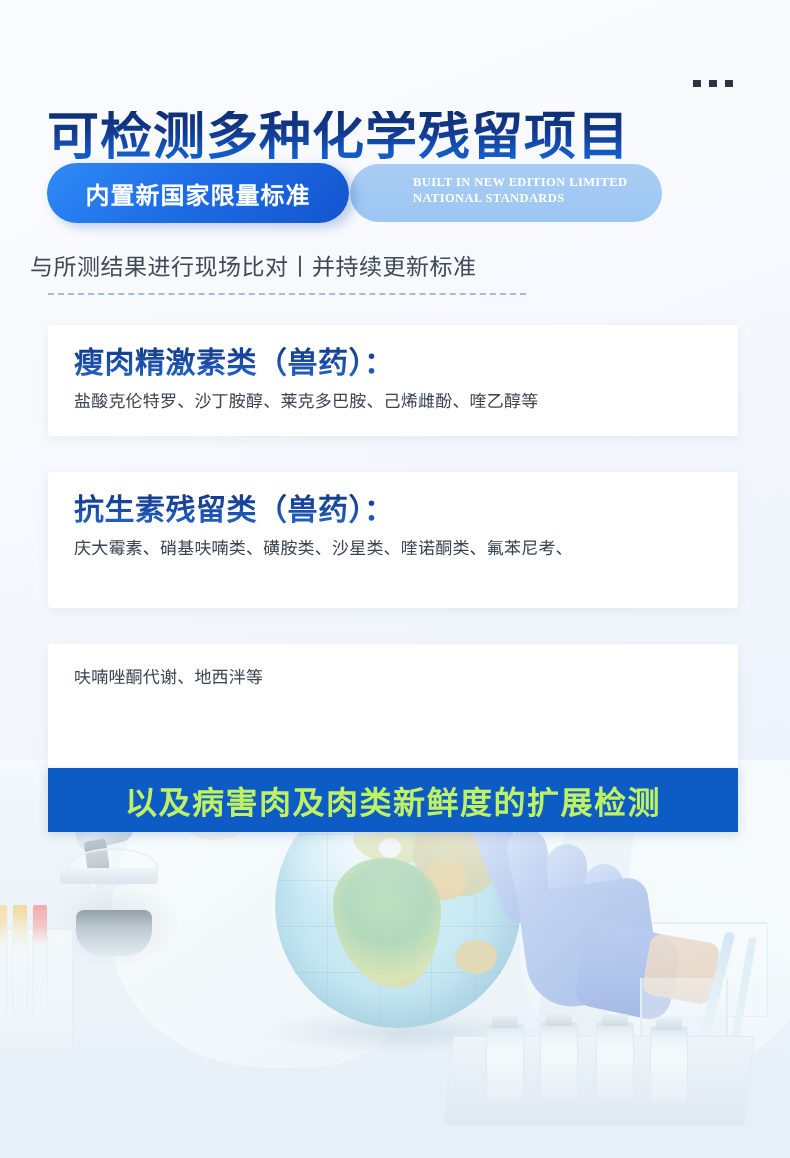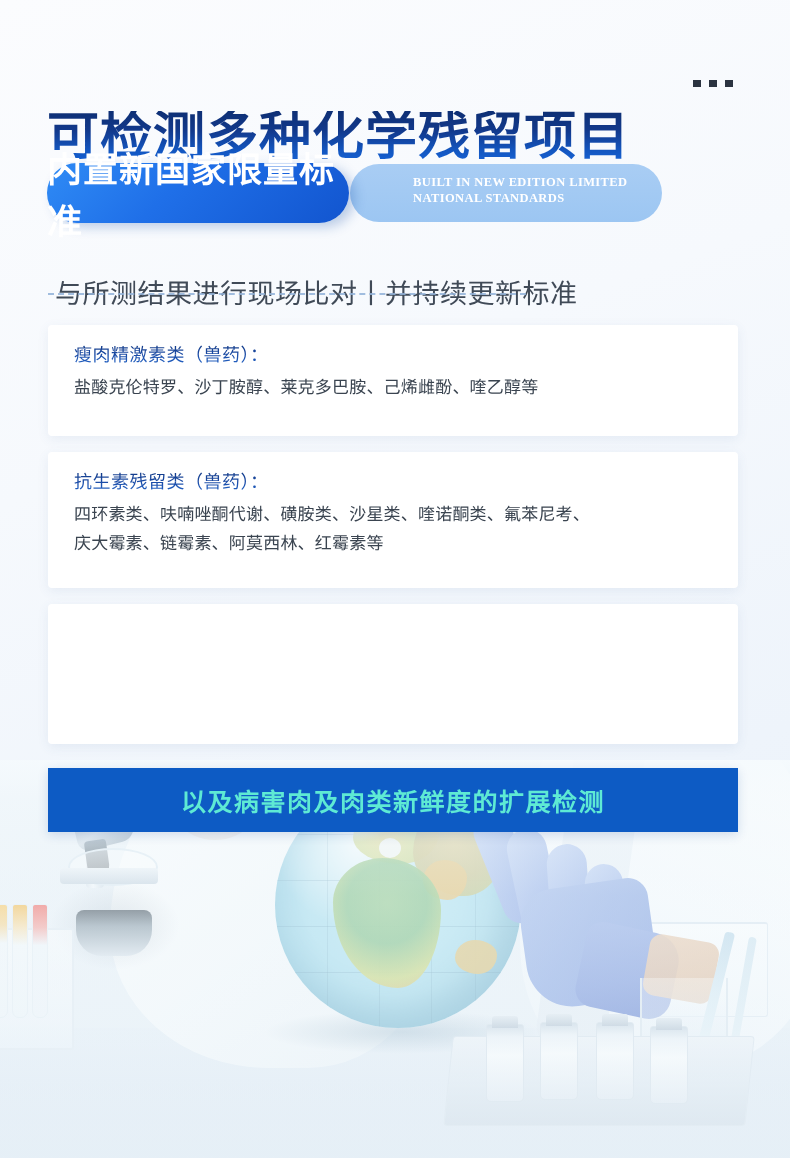--- a/index.html
+++ b/index.html
@@ -315,61 +315,60 @@
 
   .badge-cn {
     position: absolute; left: 0; top: 0;
     width: 302px; height: 60px;
     border-radius: 30px;
     background: linear-gradient(135deg, #2f8bf5 0%, #1f6fe8 42%, #1255cf 100%);
     box-shadow: 6px 4px 12px rgba(26,84,170,.28);
     display: flex; align-items: center; justify-content: center;
   }
   .badge-cn span {
-    font-size: 35px; font-weight: 700; color: #ffffff; letter-spacing: 1px;
-    font-family: Liberation Mono, monospace;
+    font-size: 24px; font-weight: 700; color: #ffffff; letter-spacing: 1px;
+    font-family: Liberation Sans, sans-serif;
   }
 
   .subtitle {
-    position: absolute; left: 55px; top: 248px;
-    font-size: 27px;
+    position: absolute; left: 30px; top: 248px;
+    font-size: 23px;
     color: #404a57;
     letter-spacing: .5px;
     white-space: nowrap;
-    margin-top: 24px;
   }
 
   .divider {
     position: absolute; left: 48px; top: 293px;
     width: 478px; height: 0;
     border-top: 2px dashed #93b3da;
     opacity: .85;
   }
 
   .cards { position: absolute; left: 48px; top: 325px; width: 690px; }
 
   .card {
     position: relative;
     width: 690px;
     background: #ffffff;
     border-radius: 4px;
     box-shadow: 0 3px 12px rgba(70,105,150,.09);
     box-sizing: border-box;
     padding: 20px 26px 18px 26px;
   }
-  .card + .card { margin-top: 16px; }
+  .card + .card { margin-top: 36px; }
   .card.c1 { height: 111px; }
   .card.c2 { height: 136px; }
   .card.c3 { height: 140px; }
 
   .card h3 {
     margin: 0 0 8px 0;
     font-family: "Liberation Serif", "DejaVu Serif", serif;
-    font-size: 18px;
-    font-weight: 400;
+    font-size: 30px;
+    font-weight: 700;
     line-height: 1.18;
     letter-spacing: .5px;
     background: linear-gradient(180deg, #123a87 0%, #1a4aa4 45%, #2467cb 100%);
     -webkit-background-clip: text;
     background-clip: text;
     color: transparent;
     -webkit-text-fill-color: transparent;
   }
   .card p {
     margin: 0;
@@ -381,21 +380,21 @@
 
   .footer-bar {
     position: absolute; left: 48px; top: 768px;
     width: 690px; height: 64px;
     background: #0d5bc4;
     display: flex; align-items: center; justify-content: center;
     box-shadow: 0 3px 10px rgba(20,70,150,.16);
   }
   .footer-bar span {
     font-family: "Liberation Serif", "DejaVu Serif", serif;
-    font-size: 25px; font-weight: 700; color: #5eead4; letter-spacing: 1.5px;
+    font-size: 32px; font-weight: 700; color: #bef264; letter-spacing: 1.5px;
   }
 </style>
 </head>
 <body>
 
 <div class="page">
 
   <div class="photo">
     <div class="bench"></div>
     <div class="coat-left"></div>
@@ -487,25 +486,25 @@
 
     <div class="cards">
 
       <div class="card c1">
         <h3>瘦肉精激素类（兽药）：</h3>
         <p>盐酸克伦特罗、沙丁胺醇、莱克多巴胺、己烯雌酚、喹乙醇等</p>
       </div>
 
       <div class="card c2">
         <h3>抗生素残留类（兽药）：</h3>
-        <p>四环素类、呋喃唑酮代谢、磺胺类、沙星类、喹诺酮类、氟苯尼考、</p>
-        <p>庆大霉素、链霉素、阿莫西林、红霉素等</p>
+        <p>庆大霉素、硝基呋喃类、磺胺类、沙星类、喹诺酮类、氟苯尼考、</p>
       </div>
 
       <div class="card c3">
+        <p>呋喃唑酮代谢、地西泮等</p>
       </div>
 
     </div>
 
     <div class="footer-bar">
       <span>以及病害肉及肉类新鲜度的扩展检测</span>
     </div>
 
   </div>
 </div>

